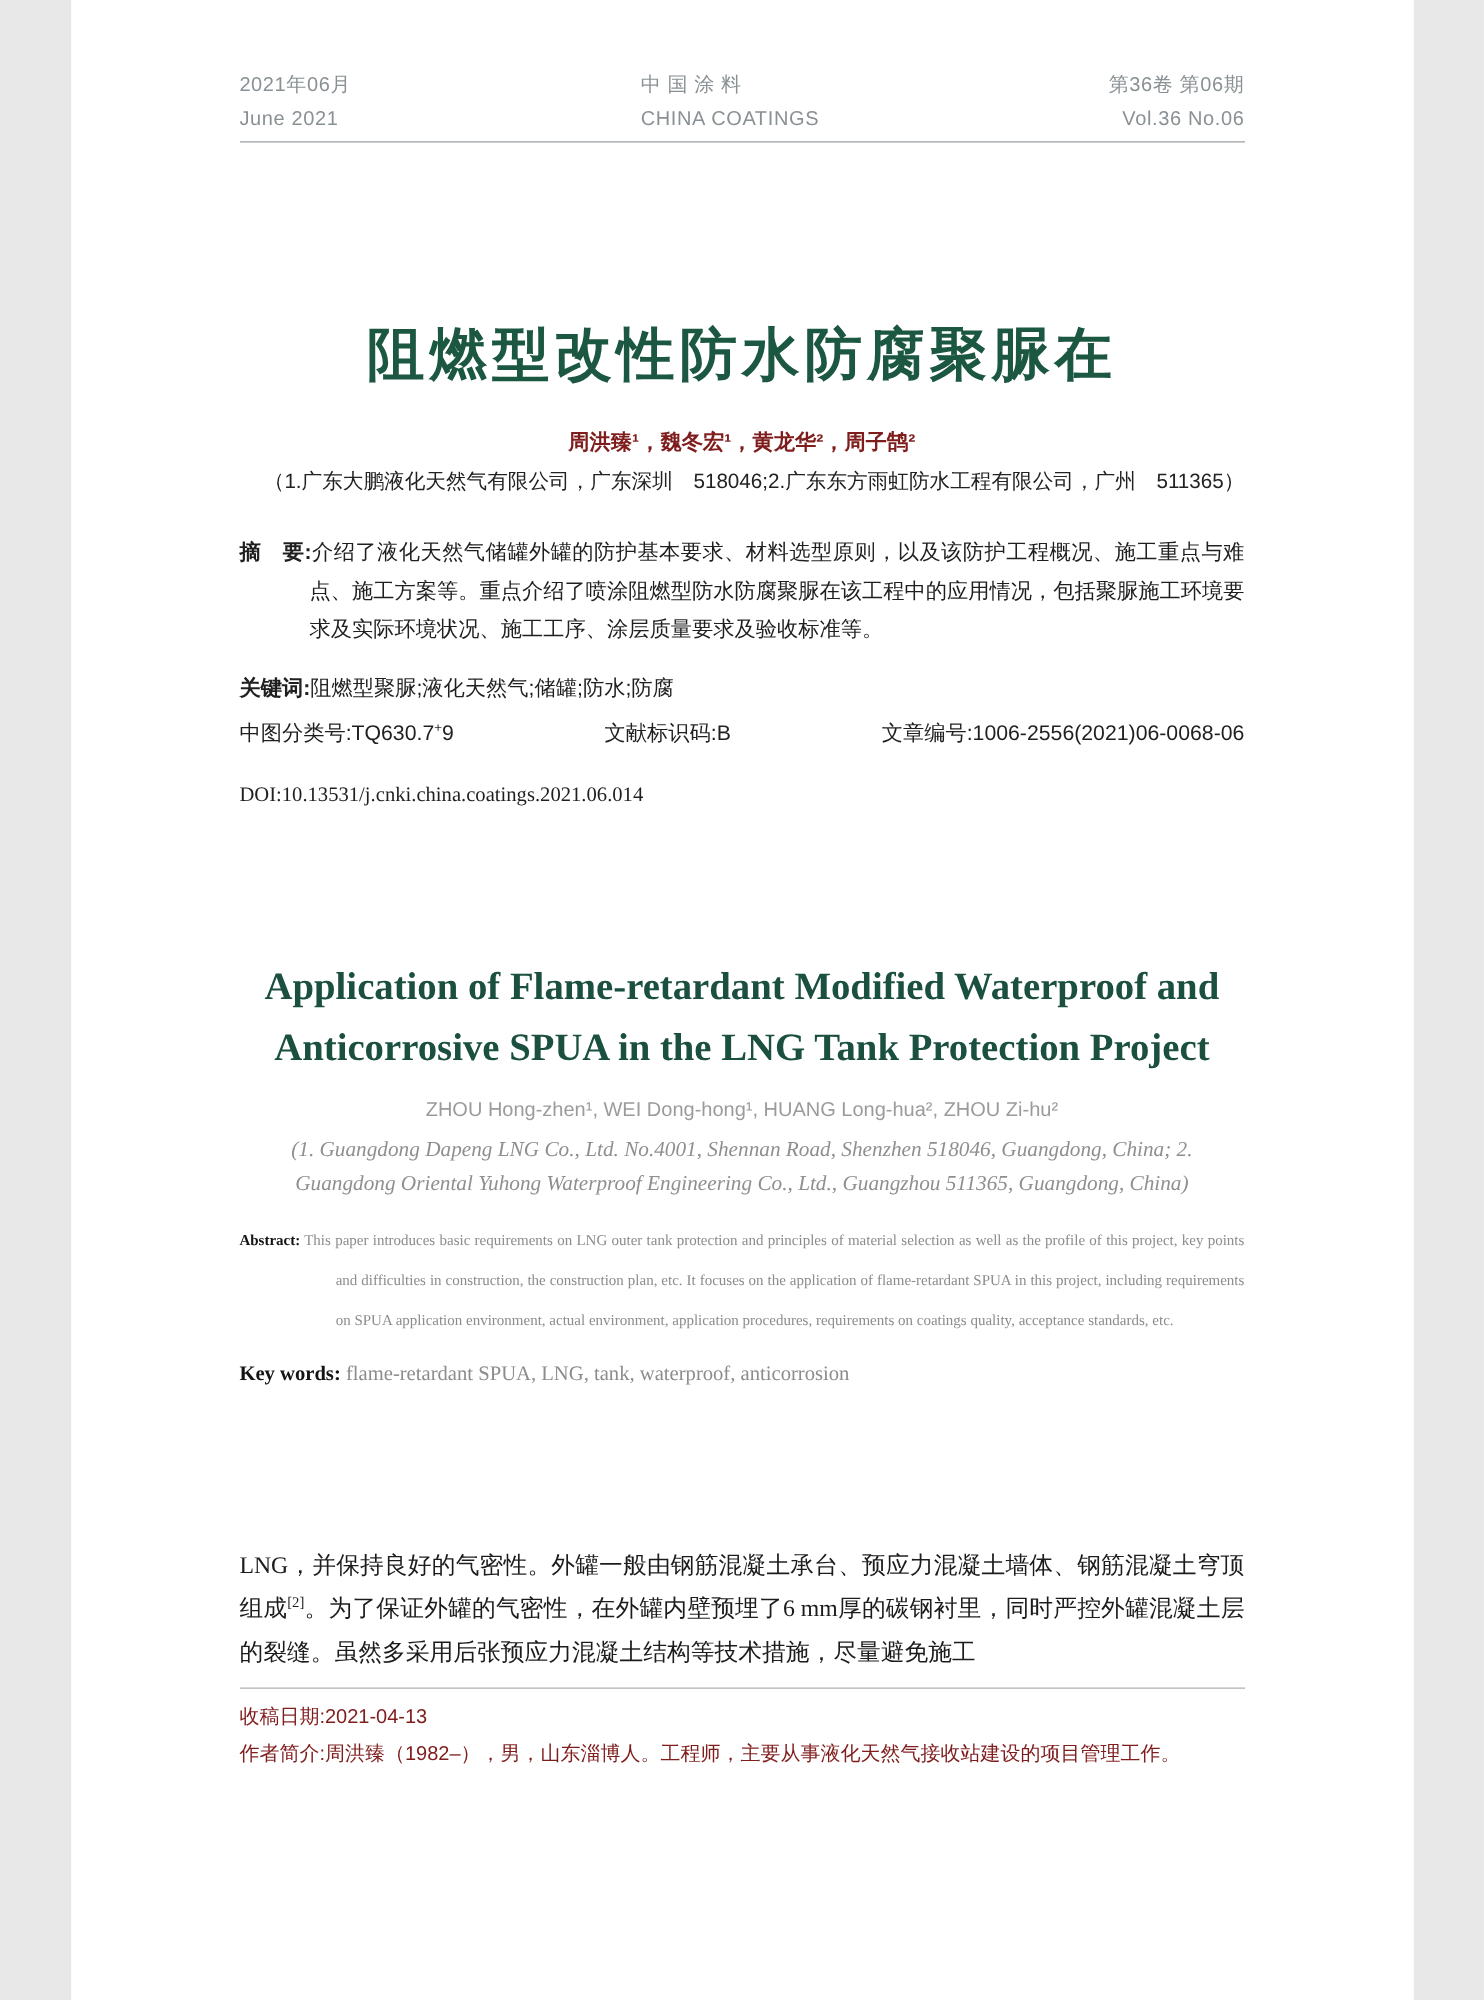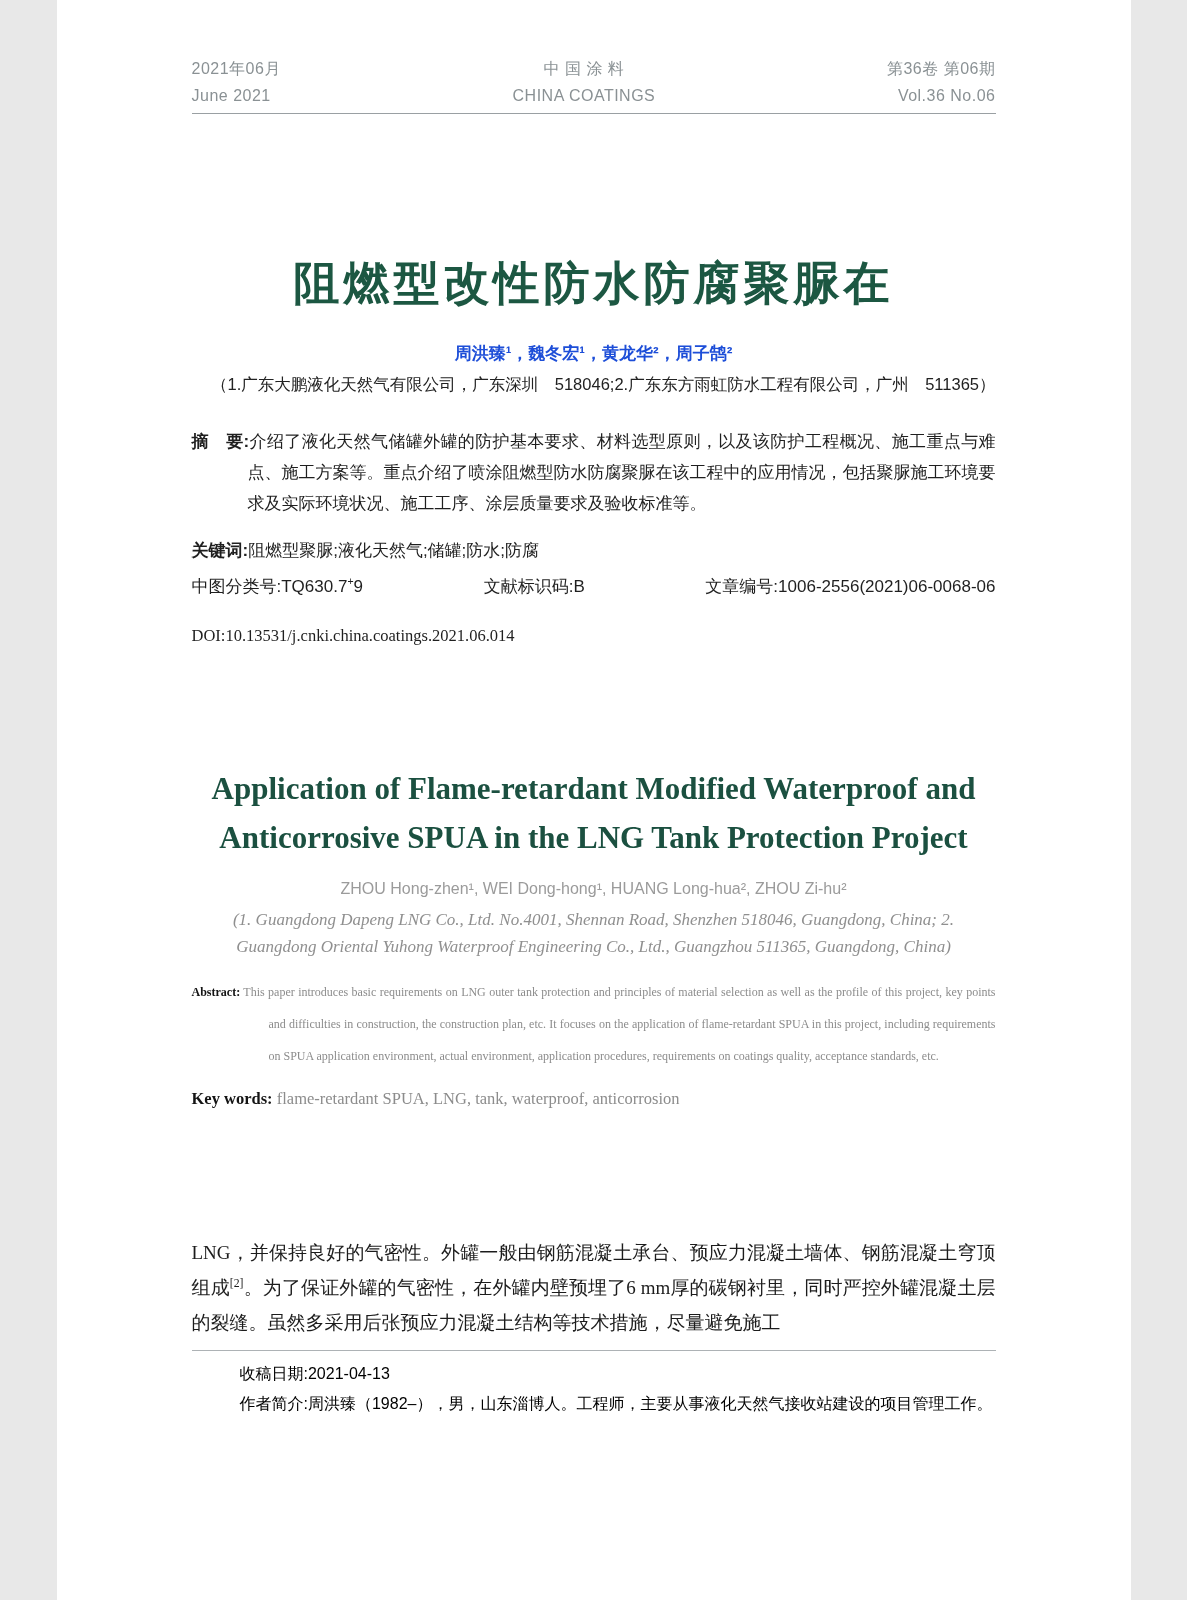--- a/index.html
+++ b/index.html
@@ -18,21 +18,21 @@
   
   .journal-header {
     display: flex;
     justify-content: space-between;
     align-items: flex-end;
     font-size: 16px;
     line-height: 27px;
     color: #8a9194;
     letter-spacing: 0.5px;
   }
-  .journal-header .center { text-align: center; }
+  .journal-header .center { }
   .journal-header .right  { text-align: right; }
   .header-rule {
     border: none;
     border-top: 1.5px solid #9aa0a3;
     margin: 4px 0 0 0;
   }
   
   .cn-title {
     margin-top: 132px;
     text-align: center;
@@ -41,21 +41,21 @@
     letter-spacing: 4px;
     line-height: 74px;
     color: #1c5742;
     font-family: "Liberation Sans", "DejaVu Sans", sans-serif;
   }
   .cn-authors {
     margin-top: 22px;
     text-align: center;
     font-size: 17px;
     font-weight: bold;
-    color: #1d4ed8;
+    color: #7f1d1d;
   }
   .cn-affiliation {
     margin-top: 9px;
     text-align: right;
     font-size: 16.5px;
     color: #222222;
   }
   
   .abstract-cn {
     margin-top: 30px;
@@ -164,22 +164,21 @@
   
   .footnote-rule {
     border: none;
     border-top: 1.5px solid #adb2b5;
     margin: 10px 0 0 0;
   }
   .footnote {
     margin-top: 8px;
     font-size: 16px;
     line-height: 30px;
-    color: #000000;
-    margin-left: 48px;
+    color: #7f1d1d;
   }
 </style>
 </head>
 <body>
 
 <div class="page">
 
   <div class="journal-header">
     <div class="left">
       <div>2021年06月</div>

